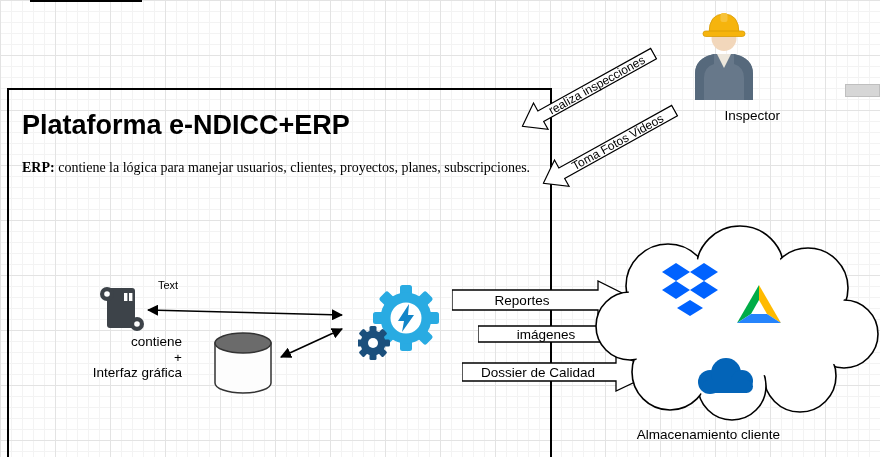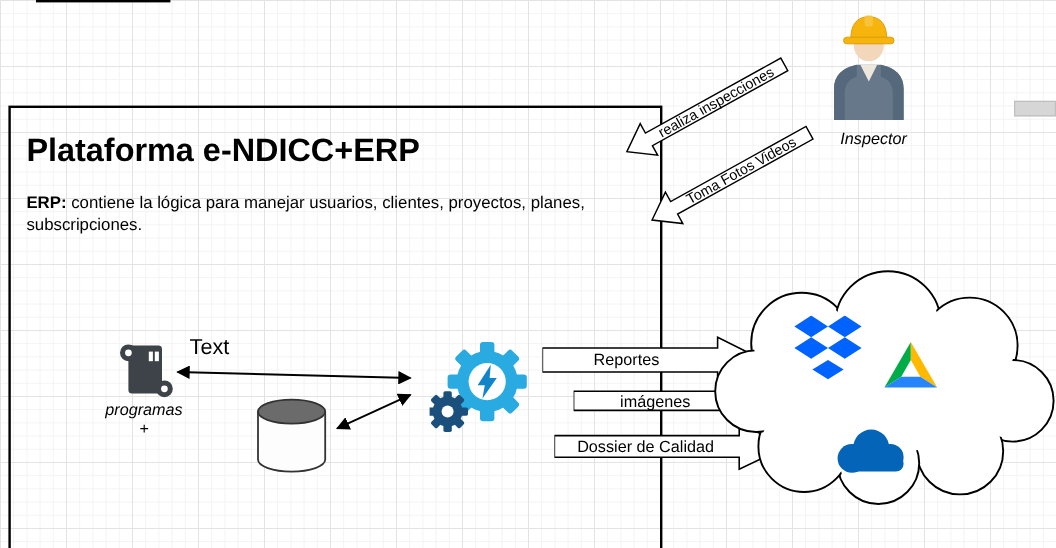--- a/index.html
+++ b/index.html
@@ -13,23 +13,23 @@
       linear-gradient(#f3f3f3 1px, transparent 1px),
       linear-gradient(90deg,#f3f3f3 1px, transparent 1px);
     background-size:55px 55px,55px 55px,11px 11px,11px 11px;
   }
   .abs{position:absolute;}
   .main-box{
     position:absolute;left:7px;top:88px;width:545px;height:380px;
     border:2px solid #000;box-sizing:border-box;padding:18px 13px;background:transparent;
   }
   .title{font-size:27px;font-weight:bold;color:#000;margin:2px 0 18px 0;}
-  .para{font-size:14px;line-height:1.33;color:#000;margin:0 0 16px 0;max-width:515px;}
+  .para{font-size:14px;line-height:1.33;color:#000;margin:0 0 16px 0;max-width:515px;font-family:Liberation Serif, serif;}
   .para b{font-weight:bold;}
-  .node-label{font-size:13.5px;color:#000;text-align:center;line-height:1.16;font-style:italic;}
+  .node-label{font-size:13.5px;color:#000;text-align:right;line-height:1.16;}
   svg text{font-family:"Liberation Sans","DejaVu Sans",sans-serif;fill:#000;}
   .rot-arrow{transform-origin:center center;}
 </style>
 </head>
 <body>
 
 <div id="canvas">
 
   <div class="abs" style="left:30px;top:0;width:112px;height:2px;background:#000;"></div>
   <div class="abs" style="left:845px;top:84px;width:35px;height:13px;background:#d6d6d6;border:1px solid #bfbfbf;box-sizing:border-box;"></div>
@@ -42,25 +42,26 @@
   <svg class="abs" style="left:98px;top:283px;" width="48" height="52" viewBox="0 0 48 52">
     <rect x="9" y="5" width="28" height="40" rx="3" fill="#3d4349"></rect>
     <circle cx="9" cy="11" r="7" fill="#3d4349"></circle>
       <circle cx="9" cy="11" r="2.8" fill="#fff"></circle>
     <circle cx="39" cy="41" r="7" fill="#3d4349"></circle>
       <circle cx="39" cy="41" r="2.8" fill="#fff"></circle>
     <rect x="26" y="10" width="3.4" height="8" fill="#fff"></rect>
     <rect x="31" y="10" width="3.4" height="8" fill="#fff"></rect>
   </svg>
   <div class="abs node-label" style="left:58px;top:334px;width:124px;">
-    <div>programas</div>
+    <div>contiene</div>
     <div>+</div>
-  </div>
-
-  <div class="abs" style="left:158px;top:279px;font-size:18px;color:#000;">Text</div>
+    <div>Interfaz gráfica</div>
+  </div>
+
+  <div class="abs" style="left:158px;top:279px;font-size:11px;color:#000;">Text</div>
 
   <svg class="abs" style="left:140px;top:298px;" width="212" height="26" viewBox="0 0 212 26">
     <defs>
       <marker id="ah" viewBox="0 0 10 10" refX="9" refY="5" markerWidth="7" markerHeight="7" orient="auto-start-reverse">
         <path d="M0,0 L10,5 L0,10 z" fill="#000"></path>
       </marker>
     </defs>
     <line x1="8" y1="12" x2="202" y2="17" stroke="#000" stroke-width="1.6" marker-start="url(#ah)" marker-end="url(#ah)"></line>
   </svg>
 
@@ -173,20 +174,21 @@
 
   <svg class="abs" style="left:690px;top:352px;" width="70" height="46" viewBox="0 0 70 46">
     <g fill="#0364b8">
       <circle cx="20" cy="30" r="12"></circle>
         <circle cx="36" cy="21" r="15"></circle>
         <circle cx="52" cy="29" r="11"></circle>
       <rect x="12" y="28" width="51" height="13" rx="6.5"></rect>
     </g>
   </svg>
 
+  <div class="abs node-label" style="left:598px;top:427px;width:182px;font-size:13.5px;">Almacenamiento cliente</div>
 
   <svg class="abs" style="left:688px;top:6px;" width="72" height="94" viewBox="0 0 72 94">
     <path d="M7,94 L7,68 Q7,52 26,48 L46,48 Q65,52 65,68 L65,94 Z" fill="#67788a"></path>
     <path d="M7,94 L7,68 Q7,52 26,48 L26,58 Q16,61 16,72 L16,94 Z" fill="#56697c"></path>
     <path d="M65,94 L65,68 Q65,52 46,48 L46,58 Q56,61 56,72 L56,94 Z" fill="#56697c"></path>
     <polygon points="29,48 43,48 36,62" fill="#ede7dc"></polygon>
     <ellipse cx="36" cy="32" rx="12.5" ry="13" fill="#f2d7bb"></ellipse>
     <path d="M21,27 Q21,8 36,8 Q51,8 51,27 Z" fill="#f6b40d" stroke="#d89c05" stroke-width="0.8"></path>
     <rect x="32.5" y="7" width="7" height="9" rx="2" fill="#f8c33a"></rect>
     <rect x="15" y="25" width="42" height="5.5" rx="2.7" fill="#f6b40d" stroke="#d89c05" stroke-width="0.8"></rect>

